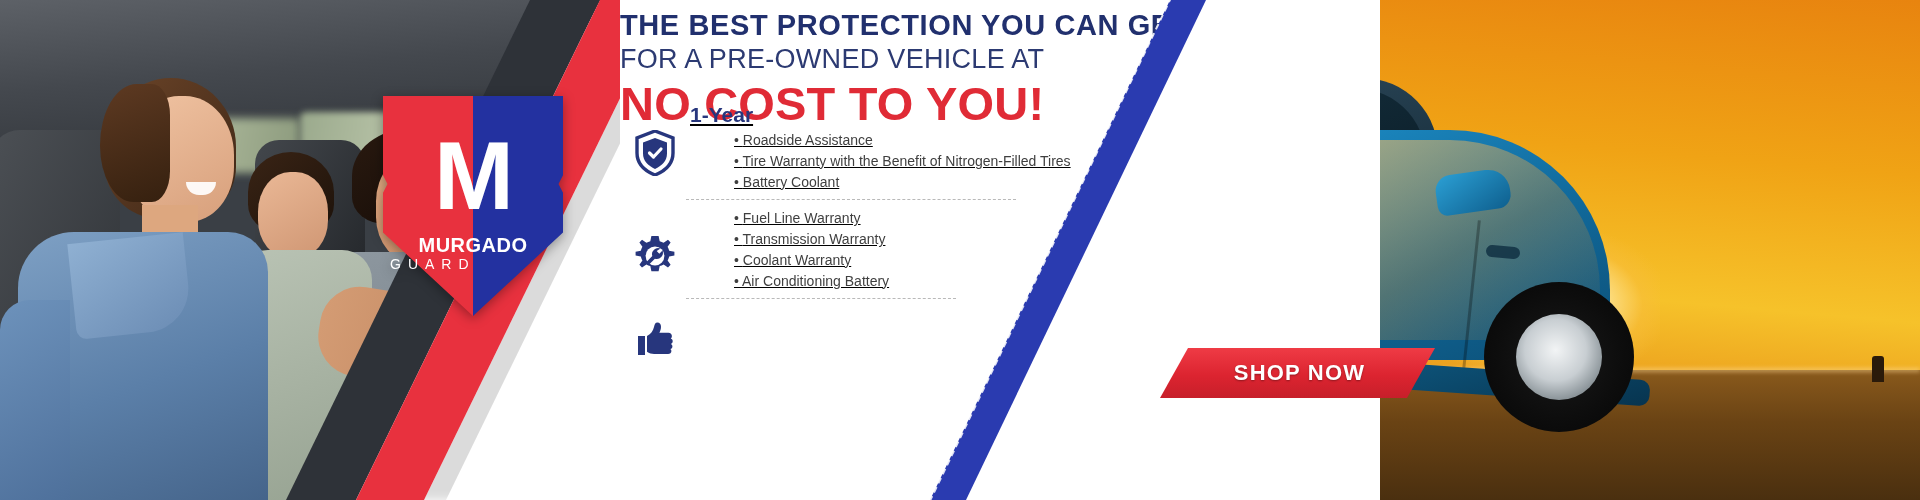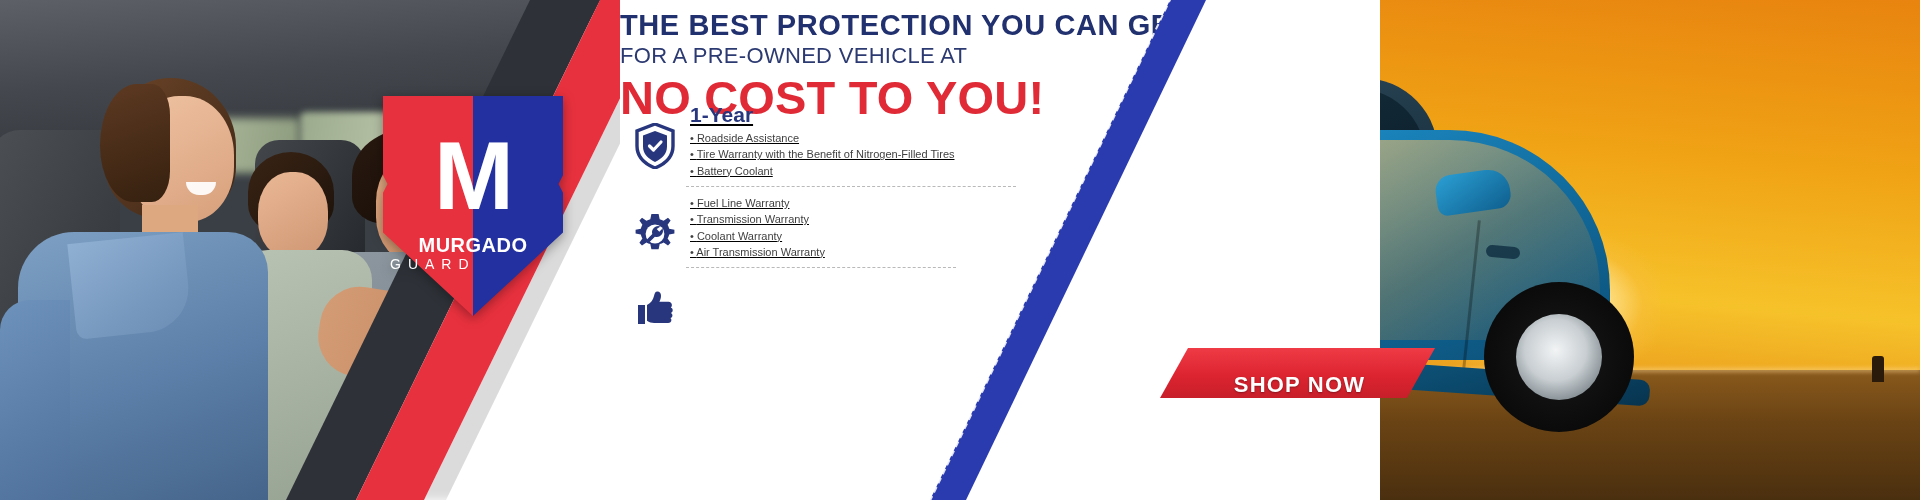--- a/index.html
+++ b/index.html
@@ -87,36 +87,36 @@
     clip-path: polygon(668px 0, 690px 0, 446px 500px, 424px 500px);
     background:rgba(0,0,0,.14); filter:blur(5px);
   }
 
   
   .center { position:absolute; left:620px; top:0; width:760px; height:500px; background:#fff; }
 
   .headline { position:absolute; left:0px; top:10px; width:760px; }
   .h-line1 { font-size:29px; font-weight:bold; color:#21306e; letter-spacing:.6px;
     line-height:1.08; white-space:nowrap; }
-  .h-line2 { font-size:22px; font-weight:normal; color:#2c3a72; letter-spacing:.3px;
+  .h-line2 { font-size:27px; font-weight:normal; color:#2c3a72; letter-spacing:.3px;
     line-height:1.12; margin-top:3px; white-space:nowrap; }
   .h-line3 { font-size:47px; font-weight:bold; color:#e02b36; letter-spacing:.2px;
     line-height:1.05; margin-top:4px; white-space:nowrap; }
 
   
   .groups { position:absolute; left:0px; top:100px; width:760px; }
   .group { display:flex; align-items:center;text-decoration:underline; }
   .g-icon { width:70px; min-width:70px; display:flex; justify-content:center;
     padding-top:14px; }
   .g-body { flex:1; padding-top:2px; }
   .g-title { font-size:21px; font-weight:bold; color:#27367d; line-height:1.2;
     margin-bottom:3px; white-space:nowrap; }
   .g-title .or { color:#e02b36; }
   .g-list { list-style:none; }
-  .g-list li { font-size:11px; color:#3f3f3f; line-height:1.48; white-space:nowrap; }
+  .g-list li { font-size:14px; color:#3f3f3f; line-height:1.48; white-space:nowrap;margin-left:44px; }
   .g-list li::before { content:"• "; }
   .divider { border-top:1px dashed #b9b9b9; margin:7px 0 6px 0; }
   .d1 { width:330px; margin-left:66px; }
   .d2 { width:270px; margin-left:66px; }
 
   
   .shield-wrap { position:absolute; left:383px; top:96px; width:180px; height:220px; z-index:6; }
   .shield { position:relative; width:180px; height:220px;
     filter: drop-shadow(0 3px 6px rgba(0,0,0,.35)); }
   .shield-half { position:absolute; top:0; width:90px; height:220px;
@@ -206,21 +206,21 @@
     background:#2a3bb0; z-index:3; }
   .dash-edge { position:absolute; right:0; top:0; width:1000px; height:500px; z-index:4; }
   .dash-edge .dl { position:absolute; left:268px; top:-40px; width:0; height:600px;
     border-left:2px dashed rgba(255,255,255,.85); transform:rotate(25.6deg);
     transform-origin:top left; }
 
   
   .shop-now { position:absolute; left:1160px; top:348px; width:275px; height:50px; z-index:8;
     clip-path: polygon(28px 0, 275px 0, 247px 50px, 0 50px);
     background:linear-gradient(180deg,#ef3b45 0%,#dc2430 55%,#c71f2a 100%);
-    display:flex; align-items:flex-end; justify-content:center;
+    display:flex; align-items:center; justify-content:center;
     filter:drop-shadow(0 2px 4px rgba(0,0,0,.4)); cursor:pointer; }
   .shop-now span { font-size:22px; font-weight:bold; color:#fff; letter-spacing:1.2px;
     text-shadow:0 1px 2px rgba(0,0,0,.35); padding-left:4px; }
 
   
   .ico { display:block; }
 </style>
 </head>
 <body>
 
@@ -336,21 +336,21 @@
             <circle cx="22" cy="22" r="9.4" fill="#ffffff"></circle>
             <path d="M27.5 14.5 a6.2 6.2 0 0 0 -8.2 7.6 l-5.6 5.6 2.6 2.6 5.6-5.6
                      a6.2 6.2 0 0 0 7.6-8.2 l-3.2 3.2 -2.6-2.6 z" fill="#27367d"></path>
           </svg>
         </div>
         <div class="g-body">
           <ul class="g-list">
             <li>Fuel Line Warranty</li>
             <li>Transmission Warranty</li>
             <li>Coolant Warranty</li>
-            <li>Air Transmission Warranty</li>
+            <li>Air Conditioning Battery</li>
           </ul>
         </div>
       </div>
 
       <div class="divider d2"></div>
 
       <div class="group">
         <div class="g-icon">
           <svg class="ico" width="40" height="40" viewBox="0 0 40 40">
             <path d="M3 17 h7 v19 h-7 z" fill="#27367d"></path>

